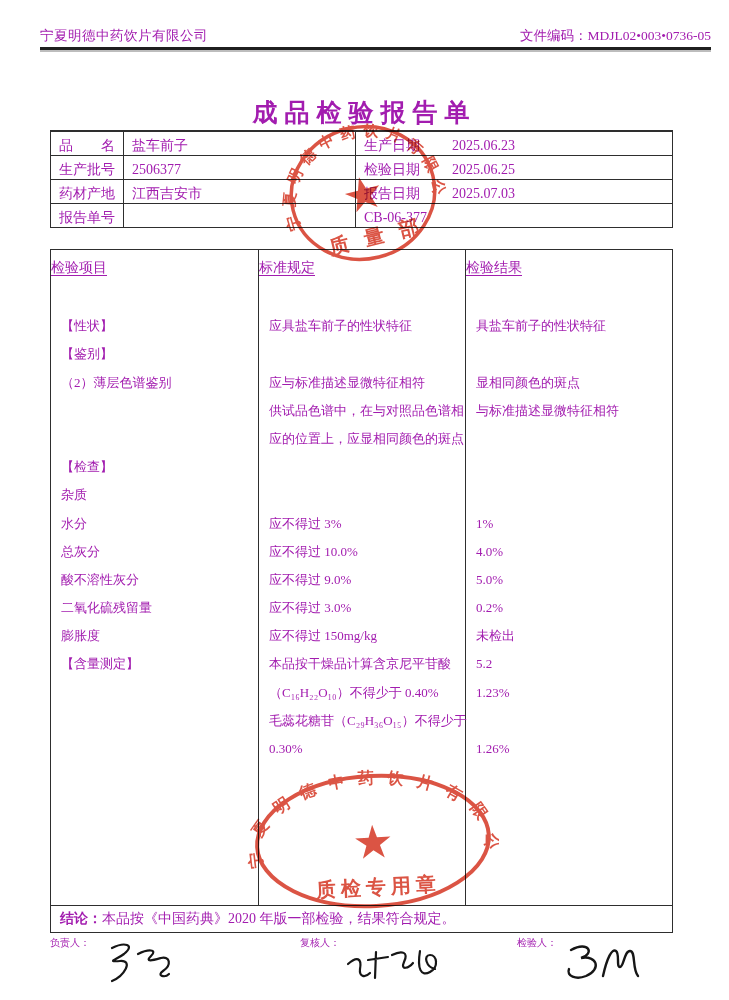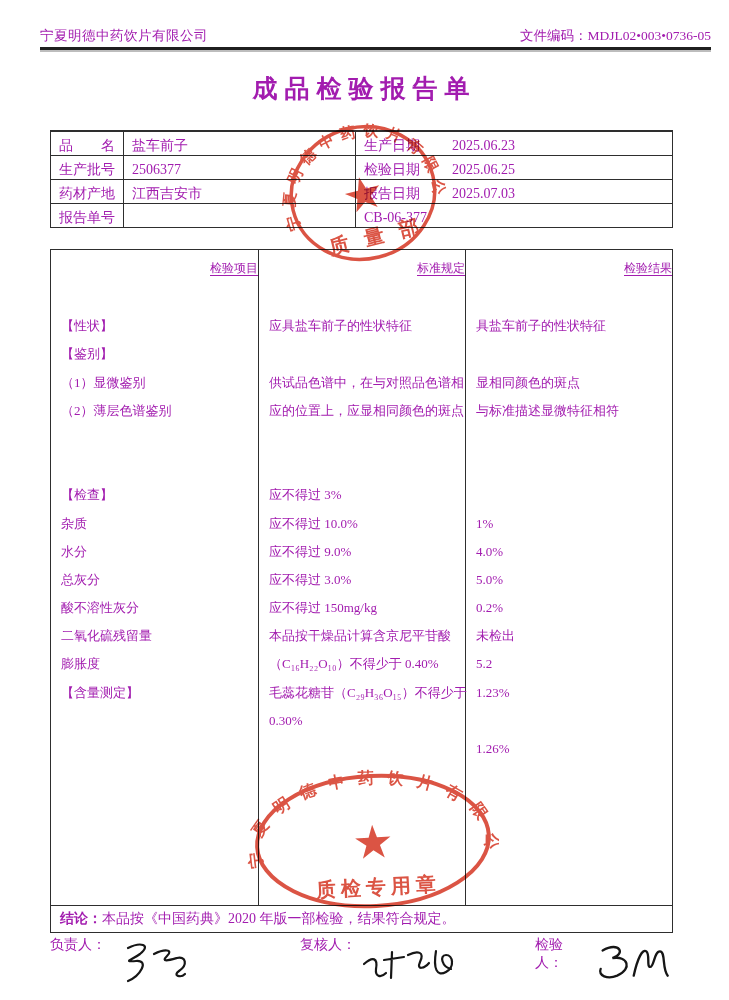--- a/index.html
+++ b/index.html
@@ -7,52 +7,52 @@
     position:relative;width:729px;height:1000px;background:#ffffff;overflow:hidden;
     font-family:"Liberation Serif","DejaVu Serif",serif;color:#a21caf;
   }
   *{box-sizing:border-box;}
 
   
   .company{position:absolute;top:27px;left:40px;font-size:13.5px;letter-spacing:.5px;}
   .doccode{position:absolute;top:27px;right:18px;font-size:13.5px;}
   .rule{position:absolute;top:47px;left:40px;width:671px;height:2.5px;background:#1f1f1f;box-shadow:0 2px 0 #bdbdbd;}
 
-  .title{position:absolute;top:72px;left:0;width:100%;text-align:center;
+  .title{position:absolute;top:96px;left:0;width:100%;text-align:center;
          font-size:25px;font-weight:bold;letter-spacing:7px;}
 
   
   .info{position:absolute;top:130px;left:50px;width:623px;border:1.5px solid #2e2e2e;
         display:grid;grid-template-columns:73px 232px 1fr;font-size:14px;background:transparent;}
   .info .cell{height:24px;line-height:28px;border-top:1px solid #2e2e2e;padding:0 8px;white-space:nowrap;overflow:hidden;}
   .info .c1{border-right:1px solid #2e2e2e;text-align:justify;text-align-last:justify;}
   .info .c2{border-right:1px solid #2e2e2e;}
   .info .c3{display:flex;}
   .info .lbl2{width:88px;flex:none;}
   .info .lbl2:empty{display:none;}
 
   
   .main{position:absolute;top:249px;left:50px;width:623px;height:657px;border:1.5px solid #2e2e2e;display:flex;}
   .mcol{height:100%;}
   .mcol1{width:208px;border-right:1px solid #2e2e2e;}
   .mcol2{width:207px;border-right:1px solid #2e2e2e;}
   .mcol3{flex:1;}
-  .mhead{height:34px;line-height:36px;text-align:right;font-size:12px;}
+  .mhead{height:34px;line-height:36px;text-align:left;font-size:14px;}
   .mhead span{text-decoration:underline;text-underline-offset:3px;}
   .line{height:28.2px;line-height:28.2px;padding-left:10px;font-size:13px;white-space:nowrap;overflow:visible;}
 
   
   .conclusion{position:absolute;top:905px;left:50px;width:623px;height:28px;border:1.5px solid #2e2e2e;
               line-height:25px;padding-left:9px;font-size:14px;white-space:nowrap;}
   .conclusion .clabel{font-weight:bold;}
-  .sigs{position:absolute;top:936px;left:50px;width:623px;height:58px;font-size:14px;}
+  .sigs{position:absolute;top:936px;left:50px;width:623px;height:58px;font-size:10px;}
   .sig-group{position:absolute;top:0;display:flex;align-items:flex-start;}
   .sig-1{left:0;}
   .sig-2{left:250px;}
-  .sig-3{left:485px;}
+  .sig-3{left:467px;}
   .sig-group svg{margin-top:2px;}
 
   
   .stamp{position:absolute;mix-blend-mode:multiply;opacity:.88;}
   .stamp-top{top:114px;left:277px;}
   .stamp-bottom{top:768px;left:247px;}
   .stamp text{fill:#d63c2a;}
   .stamp .ring{letter-spacing:7px;font-size:15px;font-weight:bold;}
   .stamp-bottom .ring{letter-spacing:13px;font-size:16px;}
   .stamp .starglyph{font-size:46px;}
@@ -104,41 +104,41 @@
         </div>
       </div>
   </div>
 
   <div class="main">
     <div class="mcol mcol1">
       <div class="mhead"><span>检验项目</span></div>
       <div class="line"></div>
         <div class="line">【性状】</div>
         <div class="line">【鉴别】</div>
-        <div class="line">（1）显微鉴别</div>
         <div class="line">（2）薄层色谱鉴别</div>
         <div class="line"></div>
         <div class="line"></div>
         <div class="line">【检查】</div>
         <div class="line">杂质</div>
         <div class="line">水分</div>
         <div class="line">总灰分</div>
         <div class="line">酸不溶性灰分</div>
         <div class="line">二氧化硫残留量</div>
         <div class="line">膨胀度</div>
         <div class="line">【含量测定】</div>
         <div class="line"></div>
         <div class="line"></div>
         <div class="line"></div>
     </div>
     <div class="mcol mcol2">
       <div class="mhead"><span>标准规定</span></div>
       <div class="line"></div>
         <div class="line">应具盐车前子的性状特征</div>
         <div class="line"></div>
+        <div class="line">应与标准描述显微特征相符</div>
         <div class="line">供试品色谱中，在与对照品色谱相</div>
         <div class="line">应的位置上，应显相同颜色的斑点</div>
         <div class="line"></div>
         <div class="line"></div>
         <div class="line">应不得过 3%</div>
         <div class="line">应不得过 10.0%</div>
         <div class="line">应不得过 9.0%</div>
         <div class="line">应不得过 3.0%</div>
         <div class="line">应不得过 150mg/kg</div>
         <div class="line">本品按干燥品计算含京尼平苷酸</div>

